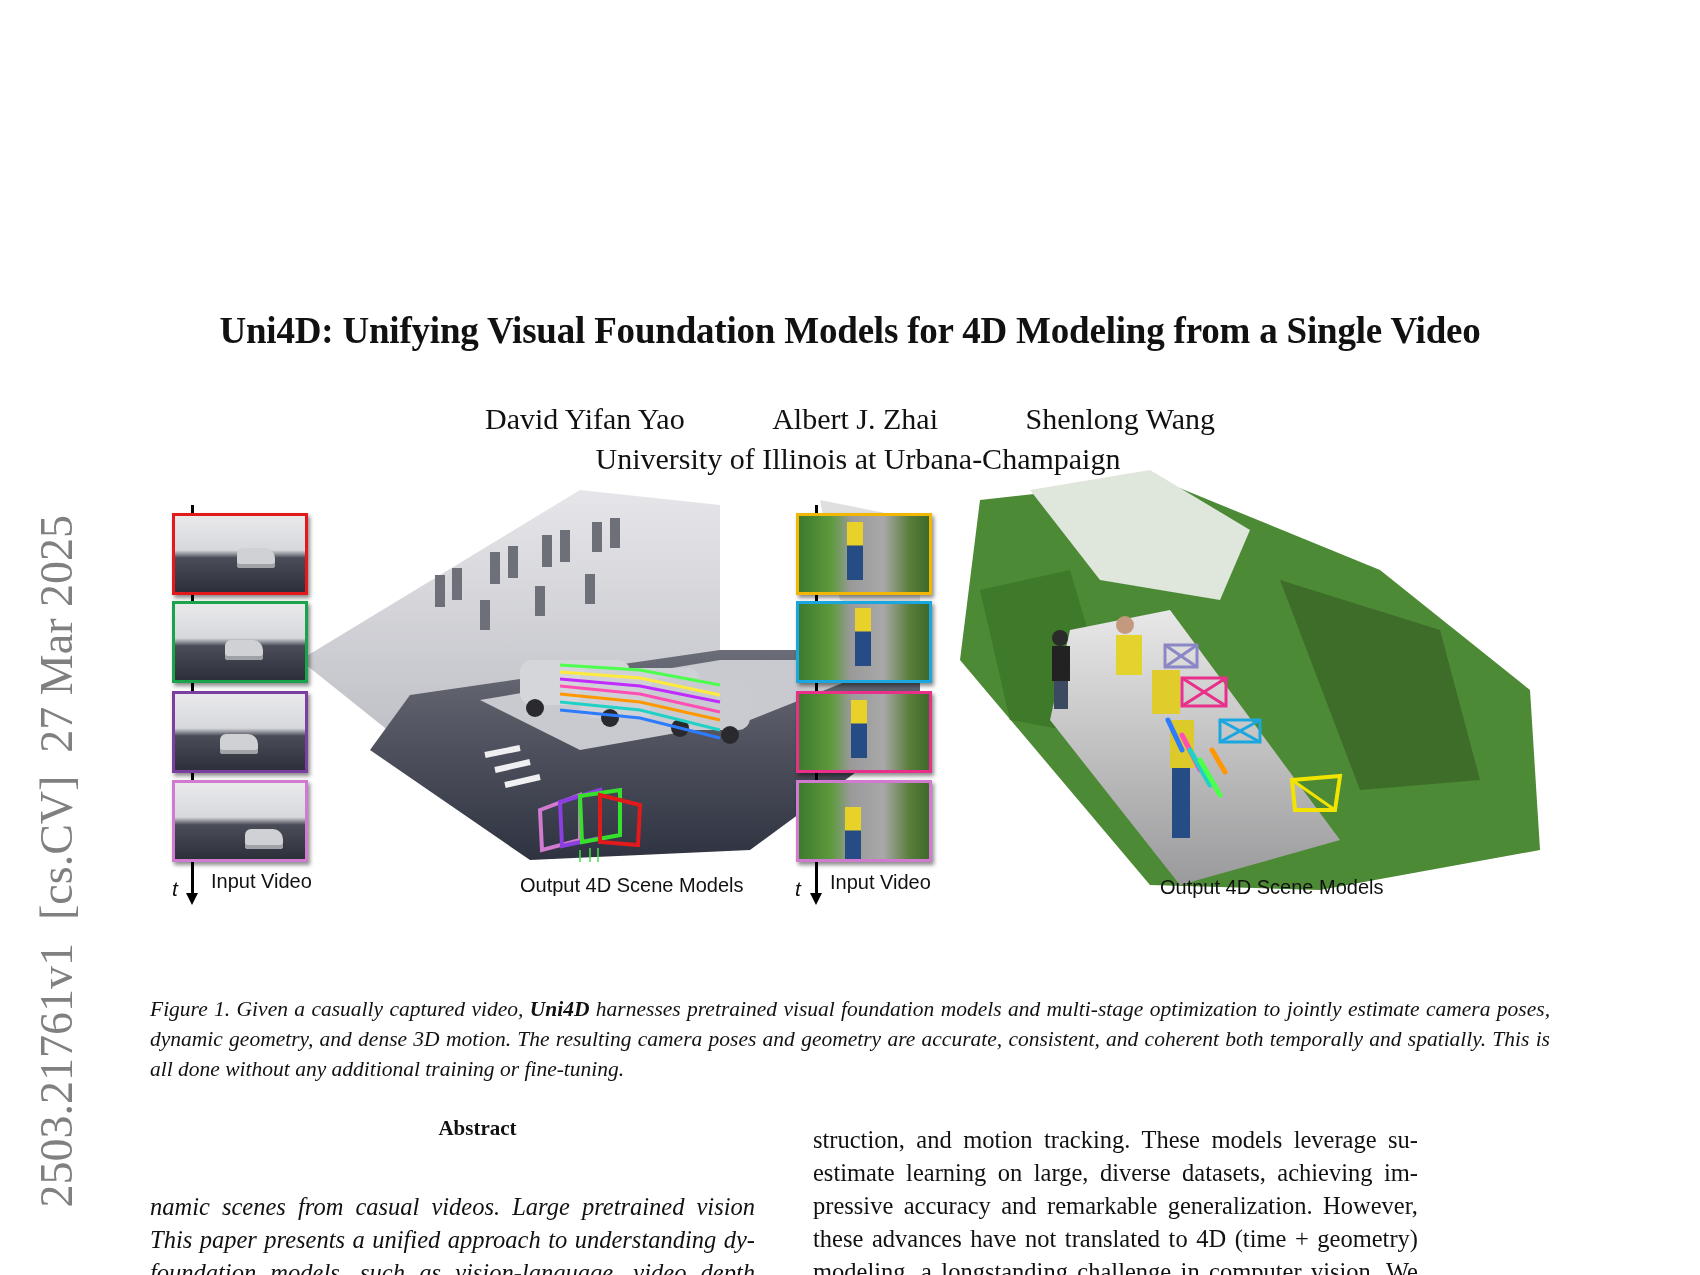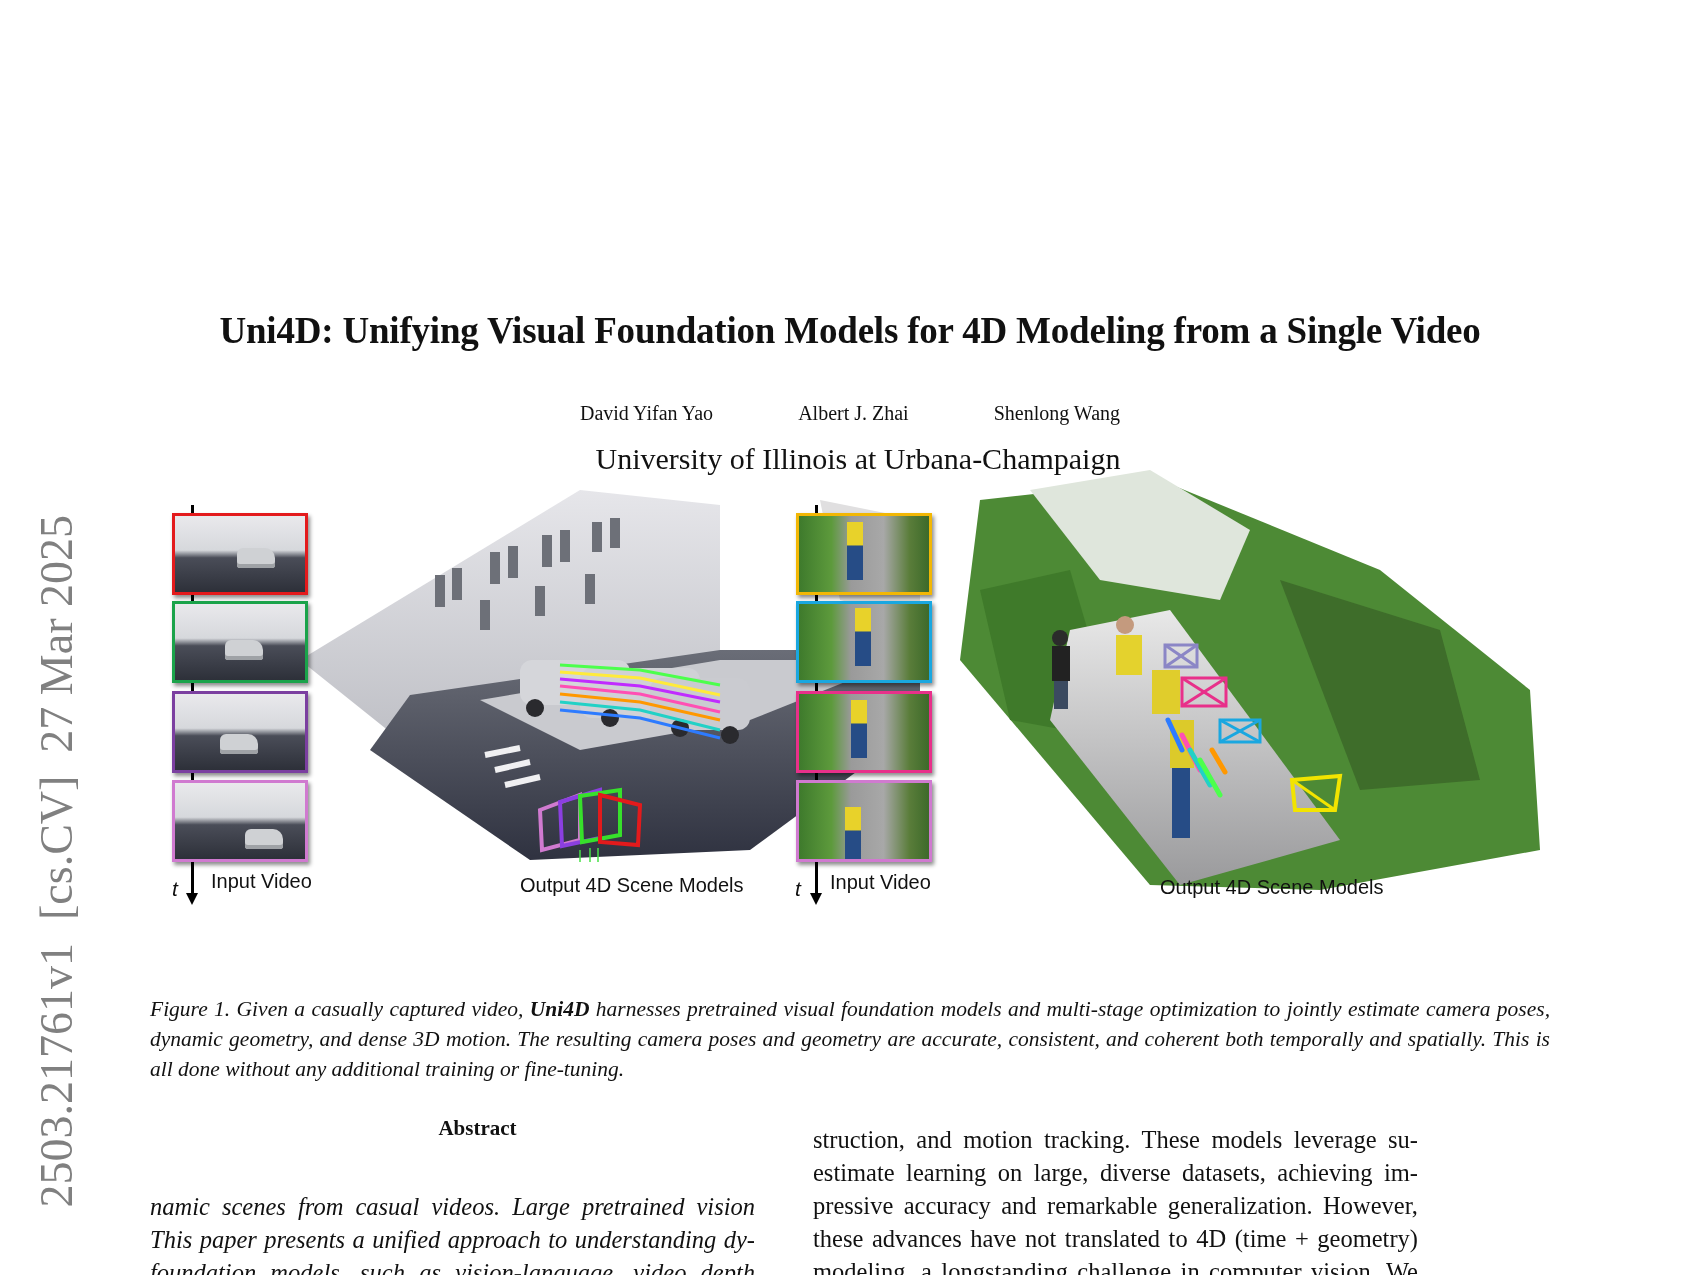--- a/index.html
+++ b/index.html
@@ -15,21 +15,21 @@
     width: 760px; text-align: right;
   }
   .title {
     position: absolute; left: 150px; width: 1400px; top: 288px;
     font-size: 37px; font-weight: bold; text-align: center; white-space: nowrap;
     letter-spacing: -0.2px;
     margin-top: 21px;
   }
   .authors {
     position: absolute; left: 0; width: 1700px; top: 402px; text-align: center;
-    font-size: 20px; white-space: nowrap;
+    font-size: 30px; white-space: nowrap;
   }
   .authors span { margin: 0 40px; }
   .affil {
     position: absolute; left: 8px; width: 1700px; top: 442px; text-align: center;
     font-size: 30px;
   }
   .figure { position: absolute; left: 150px; top: 505px; width: 1400px; height: 480px; }
   .timeline { position: absolute; width: 3px; background: #000; }
   .arrowhead {
     position: absolute; width: 0; height: 0;

